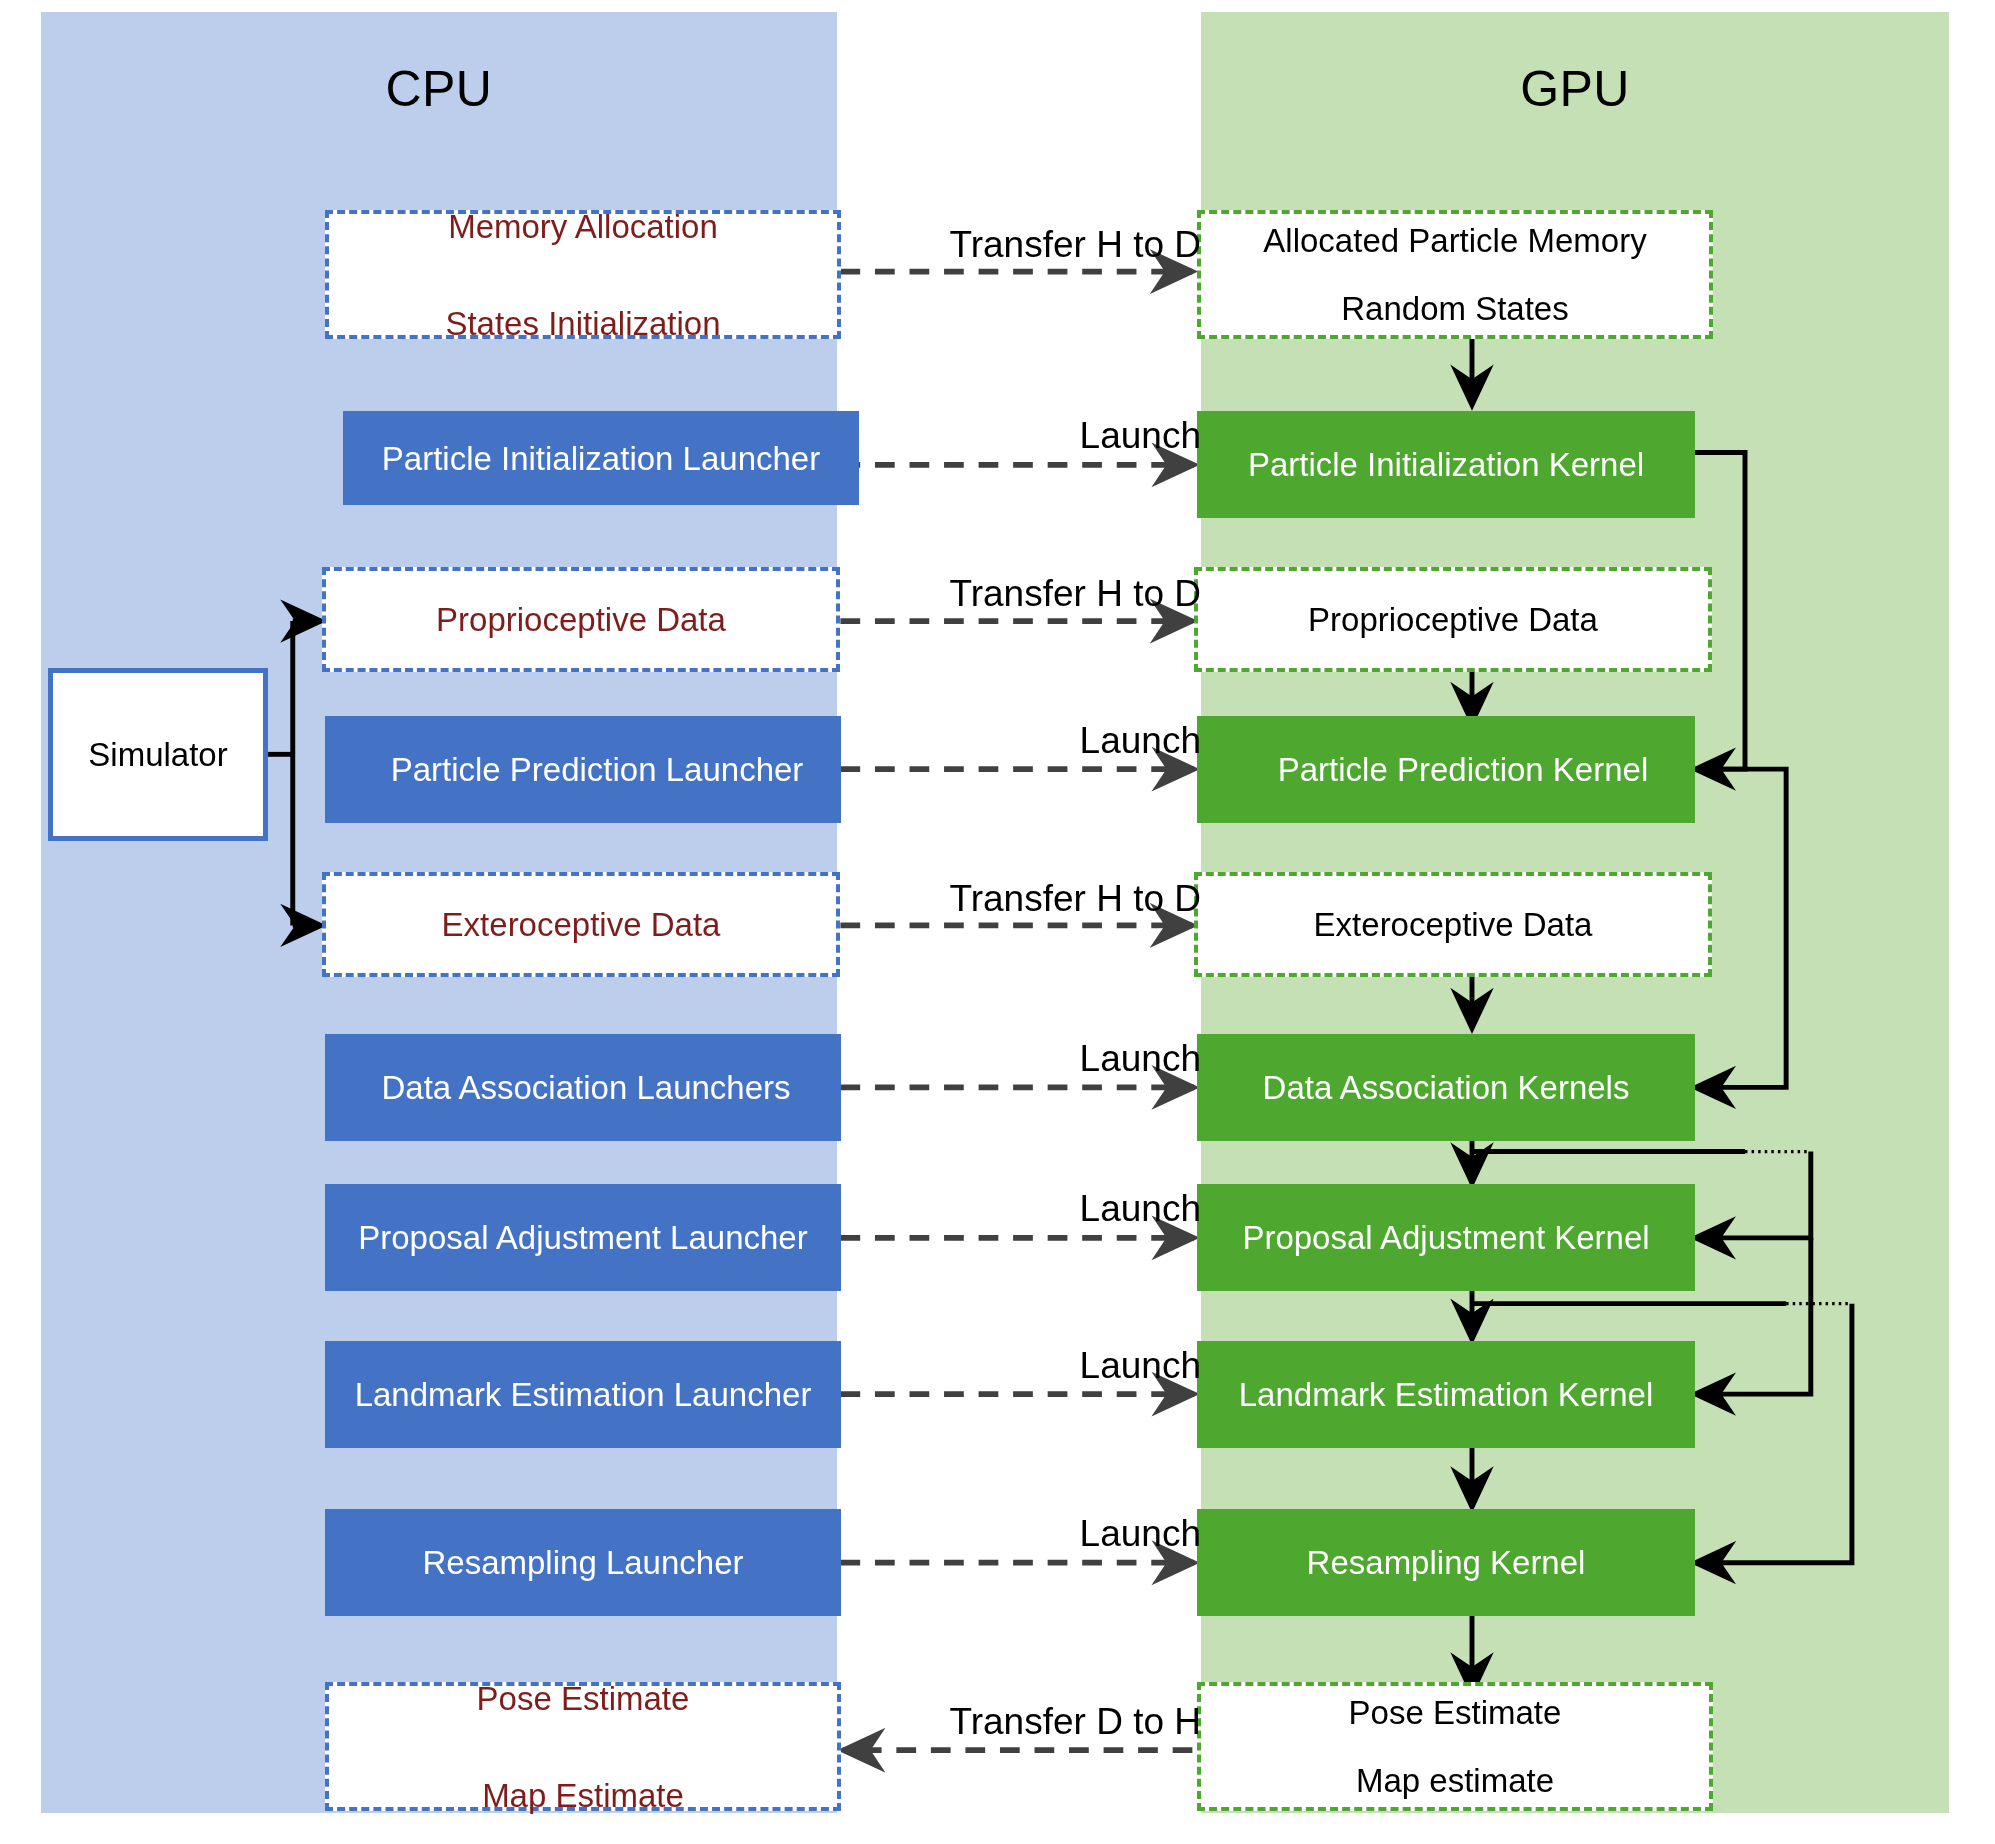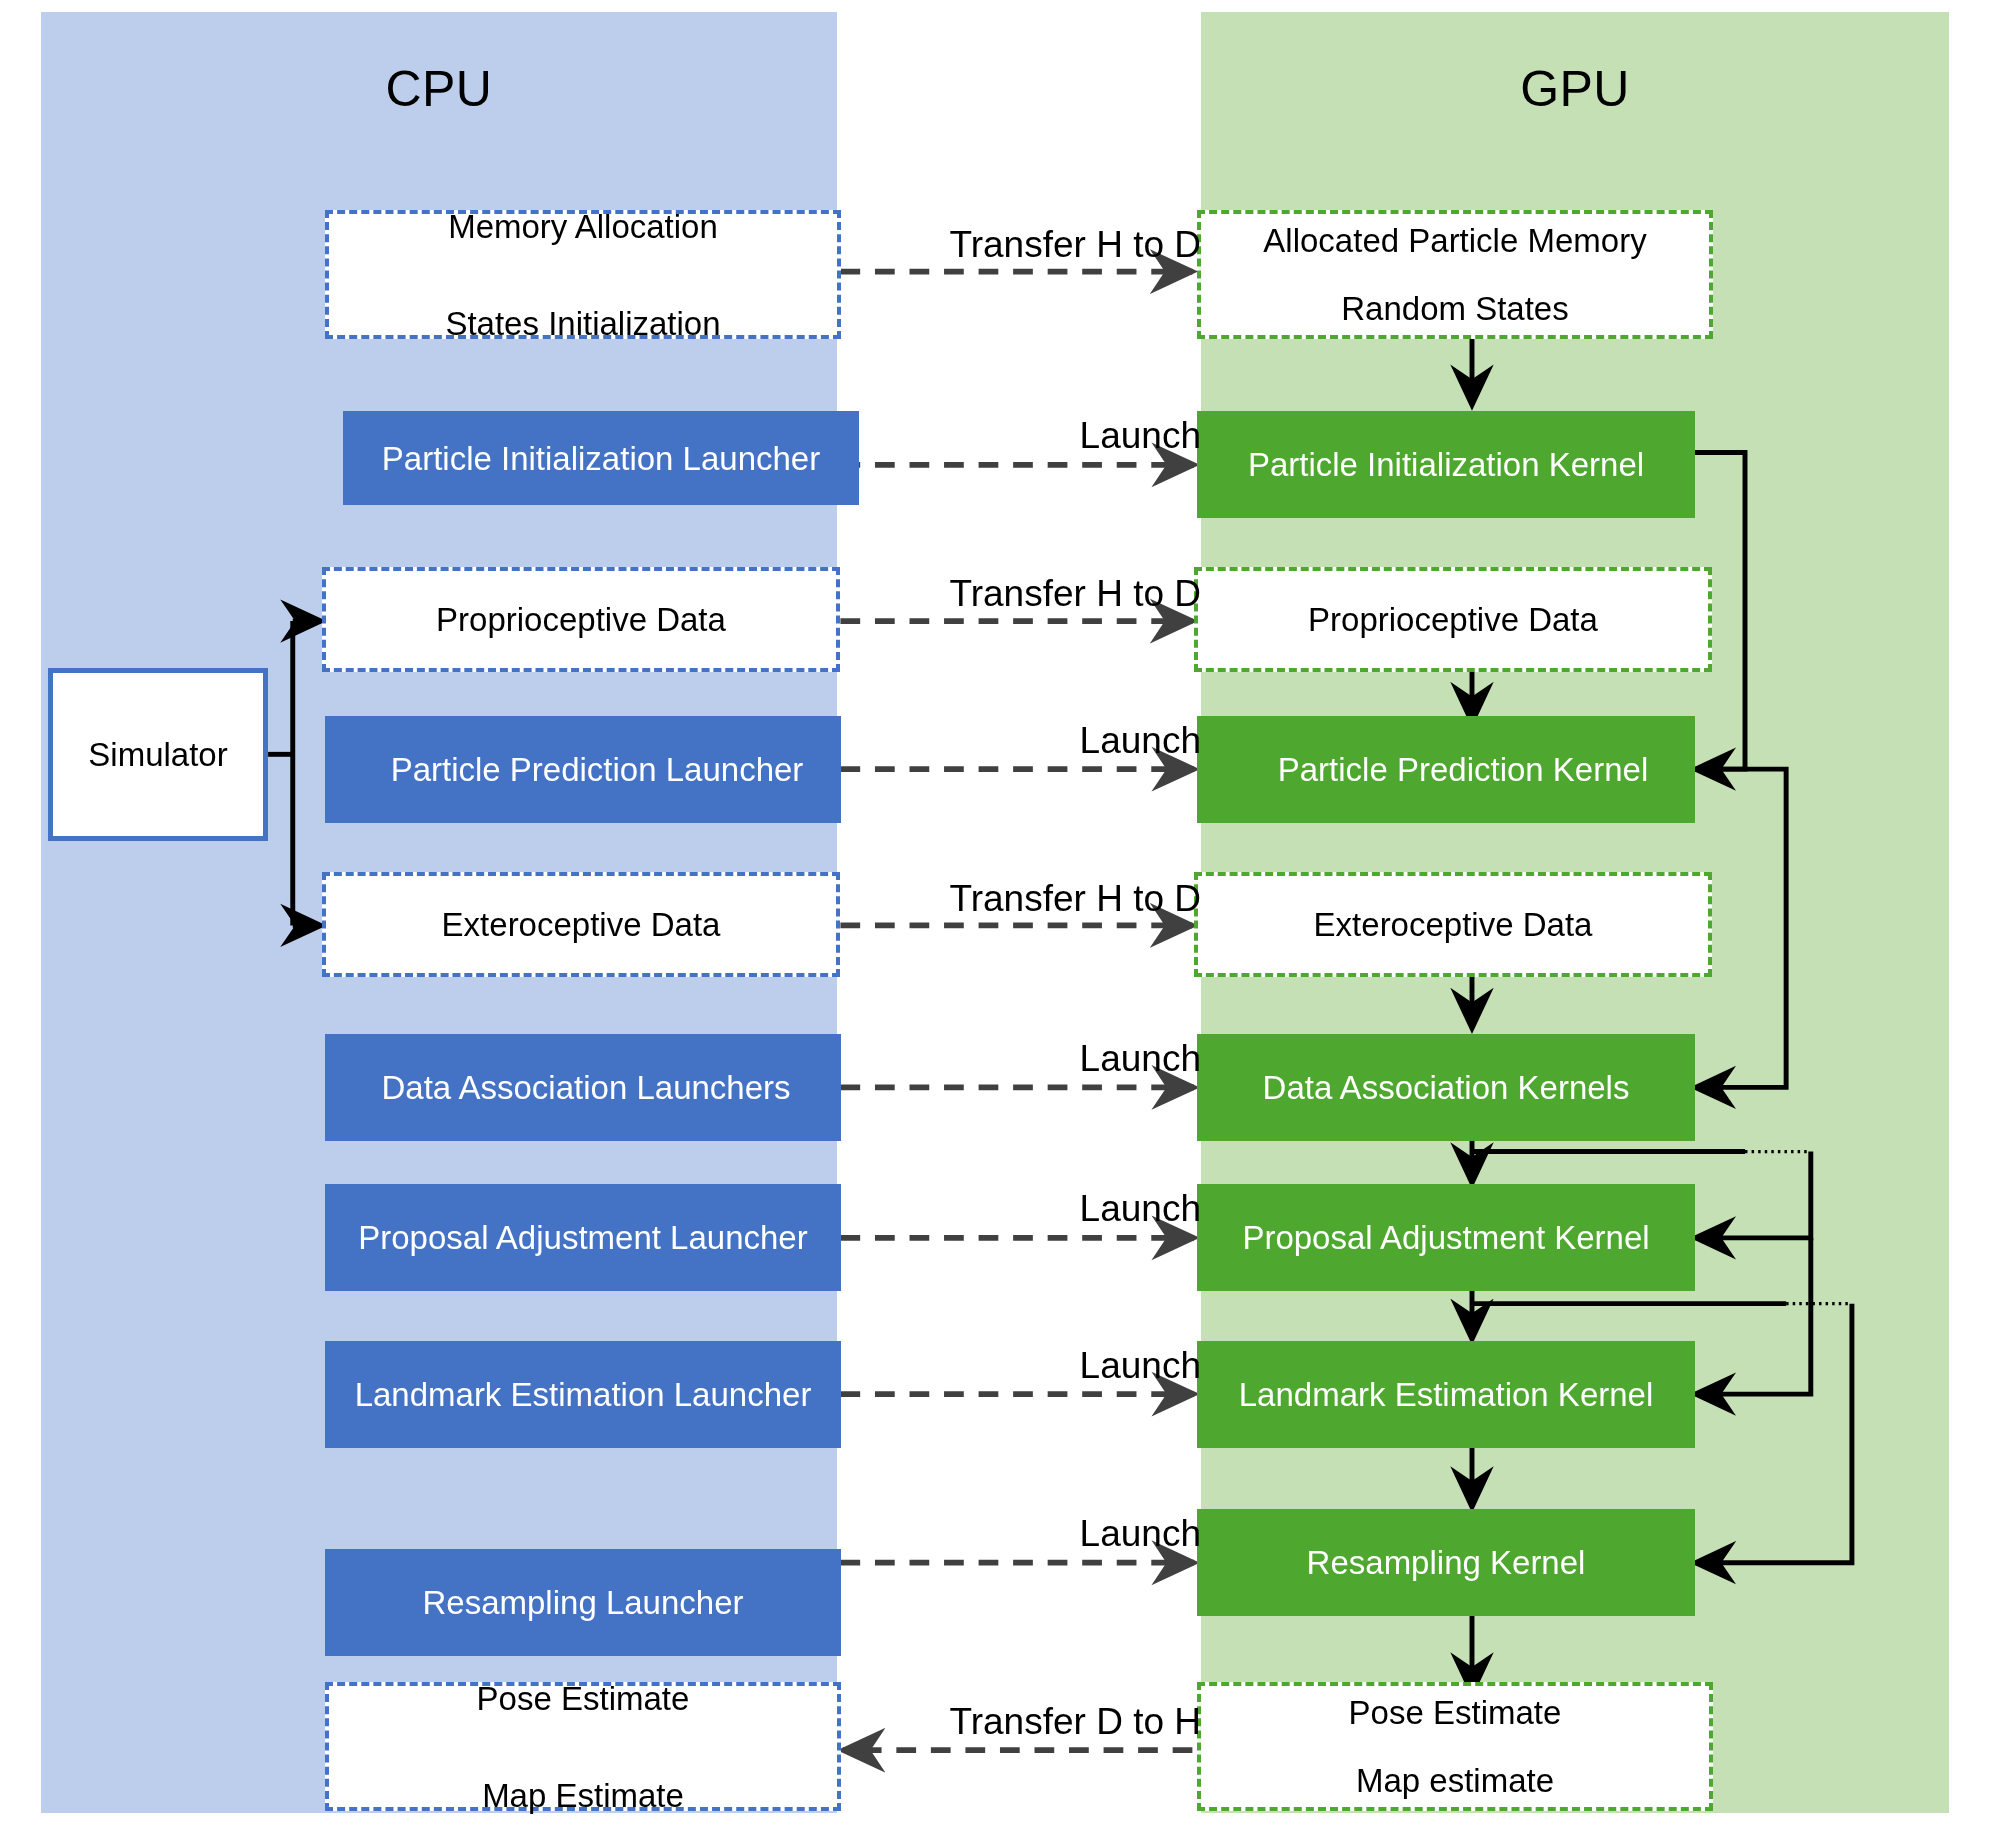--- a/index.html
+++ b/index.html
@@ -28,21 +28,21 @@
     align-items:center;justify-content:center;
     text-align:center;
     font-size:33px;
     line-height:1.0;
   }
   .node .ln{display:block;}
   .node .ln + .ln{margin-top:35px;}
 
   .solid-blue{background:#4472C4;color:#FFFFFF;}
   .solid-green{background:#4EA72E;color:#FFFFFF;}
-  .dashed-blue{background:#FFFFFF;color:#000000;border:4.1px dashed #4472C4;gap:29px;}
+  .dashed-blue{background:#FFFFFF;color:#7f1d1d;border:4.1px dashed #4472C4;gap:29px;}
   .dashed-green{background:#FFFFFF;color:#000000;border:4.1px dashed #4EA72E;align-items:center;}
   .sim-box{background:#FFFFFF;color:#000000;border:5.8px solid #4472C4;}
 
   
   .edge-label{
     position:absolute;
     font-size:37px;color:#000;
     text-align:right;
     white-space:nowrap;
     padding-left:8px;
@@ -146,21 +146,21 @@
   </div>
 
   <div class="node solid-blue" style="left:325px;top:1184px;width:516px;height:107px;">
     <span class="ln">Proposal Adjustment Launcher</span>
   </div>
 
   <div class="node solid-blue" style="left:325px;top:1341px;width:516px;height:107px;">
     <span class="ln">Landmark Estimation Launcher</span>
   </div>
 
-  <div class="node solid-blue" style="left:325px;top:1509px;width:516px;height:107px;margin-top:40px;">
+  <div class="node solid-blue" style="left:325px;top:1509px;width:516px;height:107px;">
     <span class="ln">Resampling Launcher</span>
   </div>
 
   <div class="node dashed-blue" style="left:325px;top:1682px;width:516px;height:129px;">
     <span class="ln">Pose Estimate</span>
     <span class="ln">Map Estimate</span>
   </div>
 
   <div class="node dashed-green" style="left:1197px;top:210px;width:516px;height:129px;">
     <span class="ln">Allocated Particle Memory</span>

